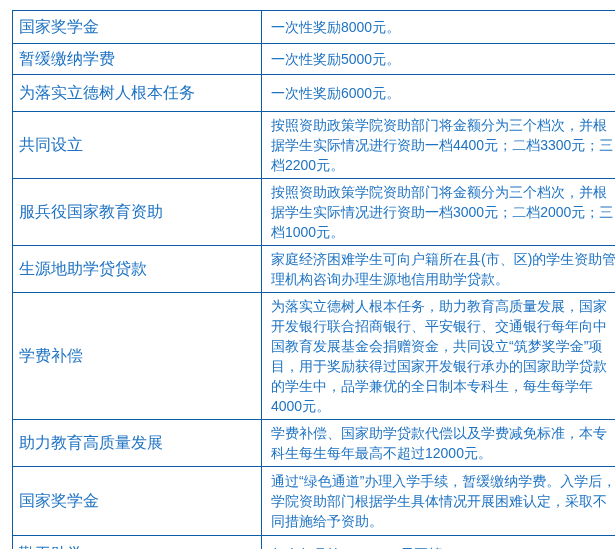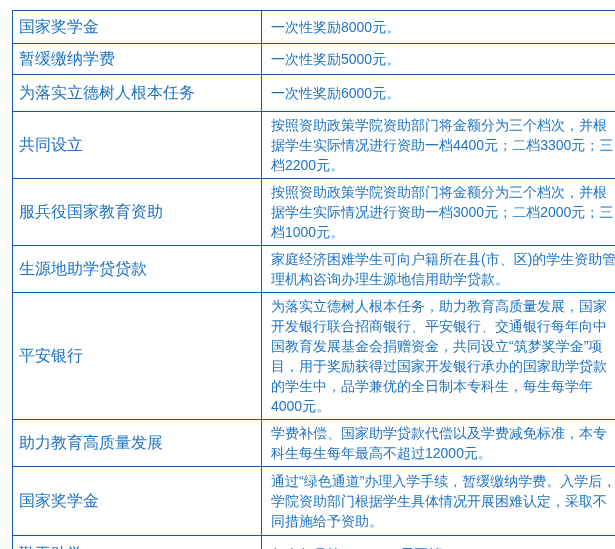--- a/index.html
+++ b/index.html
@@ -77,21 +77,21 @@
       </tr>
       <tr class="r5">
         <td class="name-cell">服兵役国家教育资助</td>
         <td class="desc-cell">按照资助政策学院资助部门将金额分为三个档次，并根据学生实际情况进行资助一档3000元；二档2000元；三档1000元。</td>
       </tr>
       <tr class="r6">
         <td class="name-cell">生源地助学贷贷款</td>
         <td class="desc-cell">家庭经济困难学生可向户籍所在县(市、区)的学生资助管理机构咨询办理生源地信用助学贷款。</td>
       </tr>
       <tr class="r7">
-        <td class="name-cell">平安银行</td>
+        <td class="name-cell">学费补偿</td>
         <td class="desc-cell">为落实立德树人根本任务，助力教育高质量发展，国家开发银行联合招商银行、平安银行、交通银行每年向中国教育发展基金会捐赠资金，共同设立“筑梦奖学金”项目，用于奖励获得过国家开发银行承办的国家助学贷款的学生中，品学兼优的全日制本专科生，每生每学年4000元。</td>
       </tr>
       <tr class="r8">
         <td class="name-cell">助力教育高质量发展</td>
         <td class="desc-cell">学费补偿、国家助学贷款代偿以及学费减免标准，本专科生每生每年最高不超过12000元。</td>
       </tr>
       <tr class="r9">
         <td class="name-cell">国家奖学金</td>
         <td class="desc-cell">通过“绿色通道”办理入学手续，暂缓缴纳学费。入学后，学院资助部门根据学生具体情况开展困难认定，采取不同措施给予资助。</td>
       </tr>

